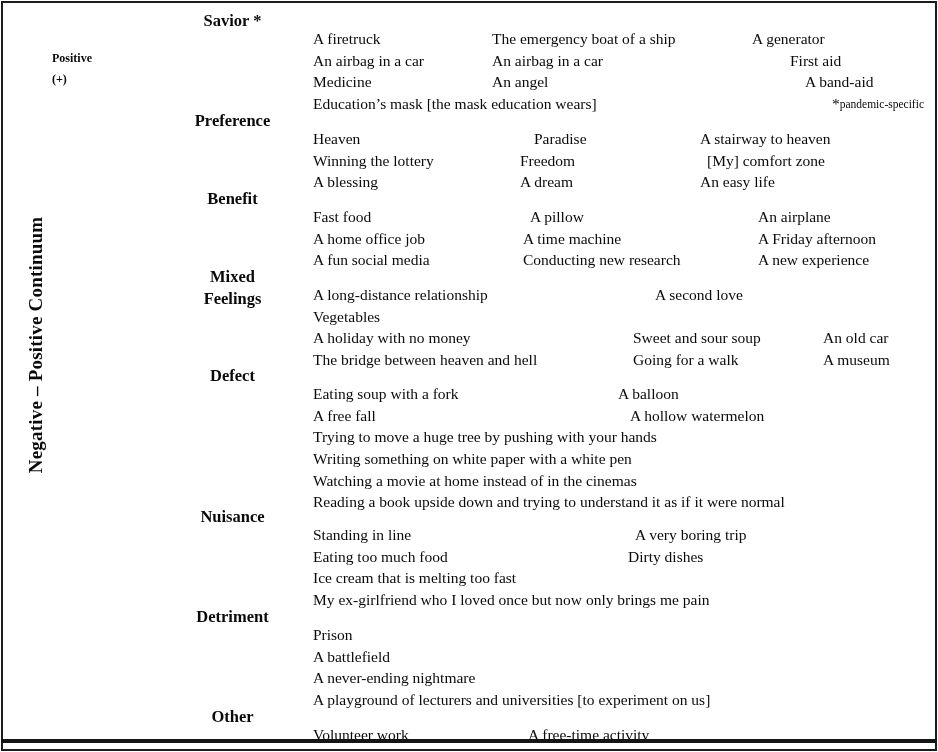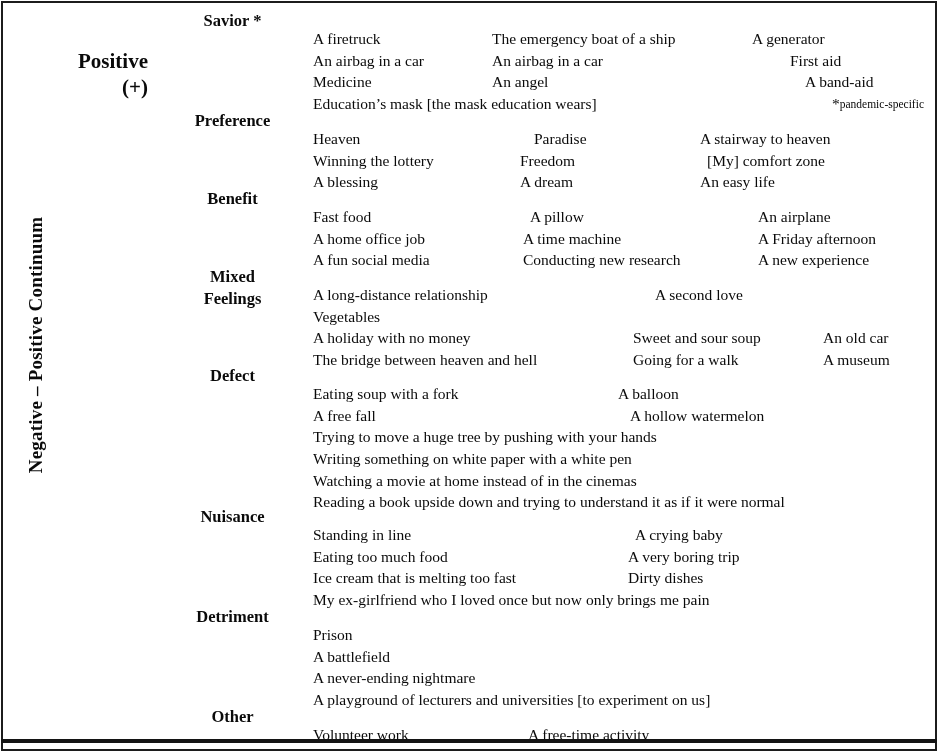--- a/index.html
+++ b/index.html
@@ -7,22 +7,22 @@
   .figure{position:relative;width:938px;height:752px;background:#ffffff;overflow:hidden;}
   .frame{position:absolute;inset:1px;border:2px solid #1c1c1c;pointer-events:none;}
   .bottom-rule{position:absolute;left:1px;right:1px;top:739px;height:4px;background:#141414;}
 
   .axis-label{
     position:absolute;left:36px;top:345px;
     transform:translate(-50%,-50%) rotate(-90deg);
     white-space:nowrap;font-weight:bold;font-size:19px;letter-spacing:.2px;
   }
   .pole{
-    position:absolute;left:52px;width:96px;text-align:right;
-    font-weight:bold;font-size:21px;line-height:26px;white-space:pre-line;
+    position:absolute;left:52px;width:96px;text-align:left;
+    font-weight:bold;font-size:12px;line-height:21px;white-space:pre-line;
   }
   .pole-positive{top:48px;}
   .pole-negative{top:620px;}
 
   .row{position:absolute;left:0;width:938px;}
   .cat-label{
     position:absolute;left:165px;width:135px;text-align:center;
     font-weight:bold;font-size:16.5px;line-height:21.7px;white-space:pre-line;
   }
   .items{position:absolute;left:313px;top:18px;display:flex;align-items:flex-start;}
@@ -173,21 +173,20 @@
       <div class="row row-nuisance">
         <div class="cat-label">Nuisance</div>
         <div class="items">
           <div class="col col-0">
             <div class="line">Standing in line</div>
             <div class="line">Eating too much food</div>
             <div class="line">Ice cream that is melting too fast</div>
             <div class="line">My ex-girlfriend who I loved once but now only brings me pain</div>
           </div>
           <div class="col col-1">
-            <div class="line">A crying baby</div>
             <div class="line">A very boring trip</div>
             <div class="line">Dirty dishes</div>
           </div>
         </div>
       </div>
       <div class="row row-detriment">
         <div class="cat-label">Detriment</div>
         <div class="items">
           <div class="col col-0">
             <div class="line">Prison</div>

